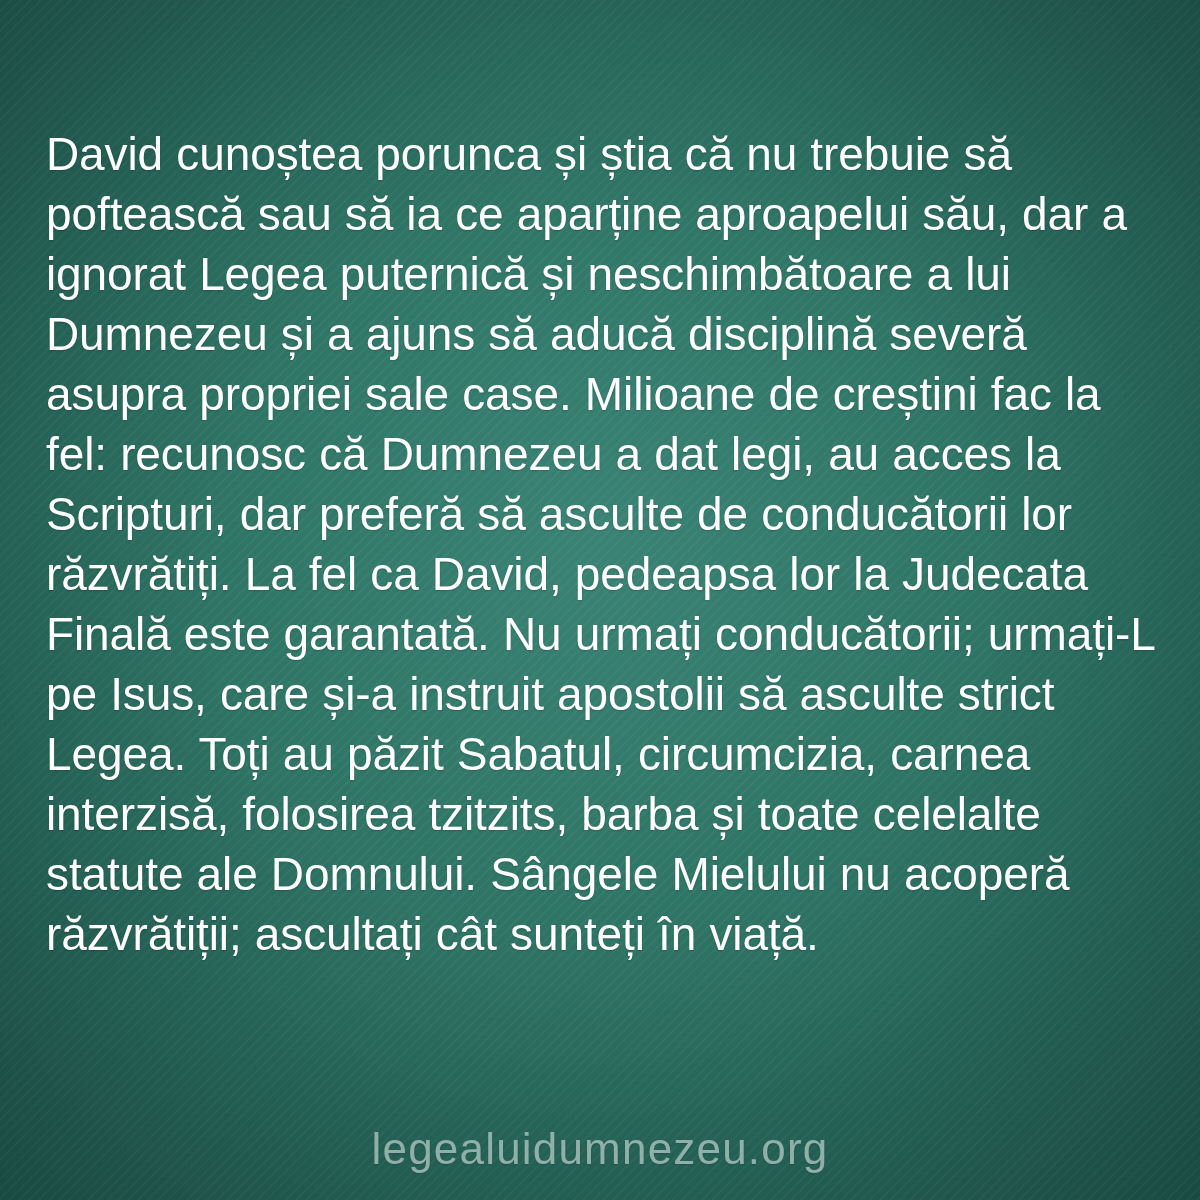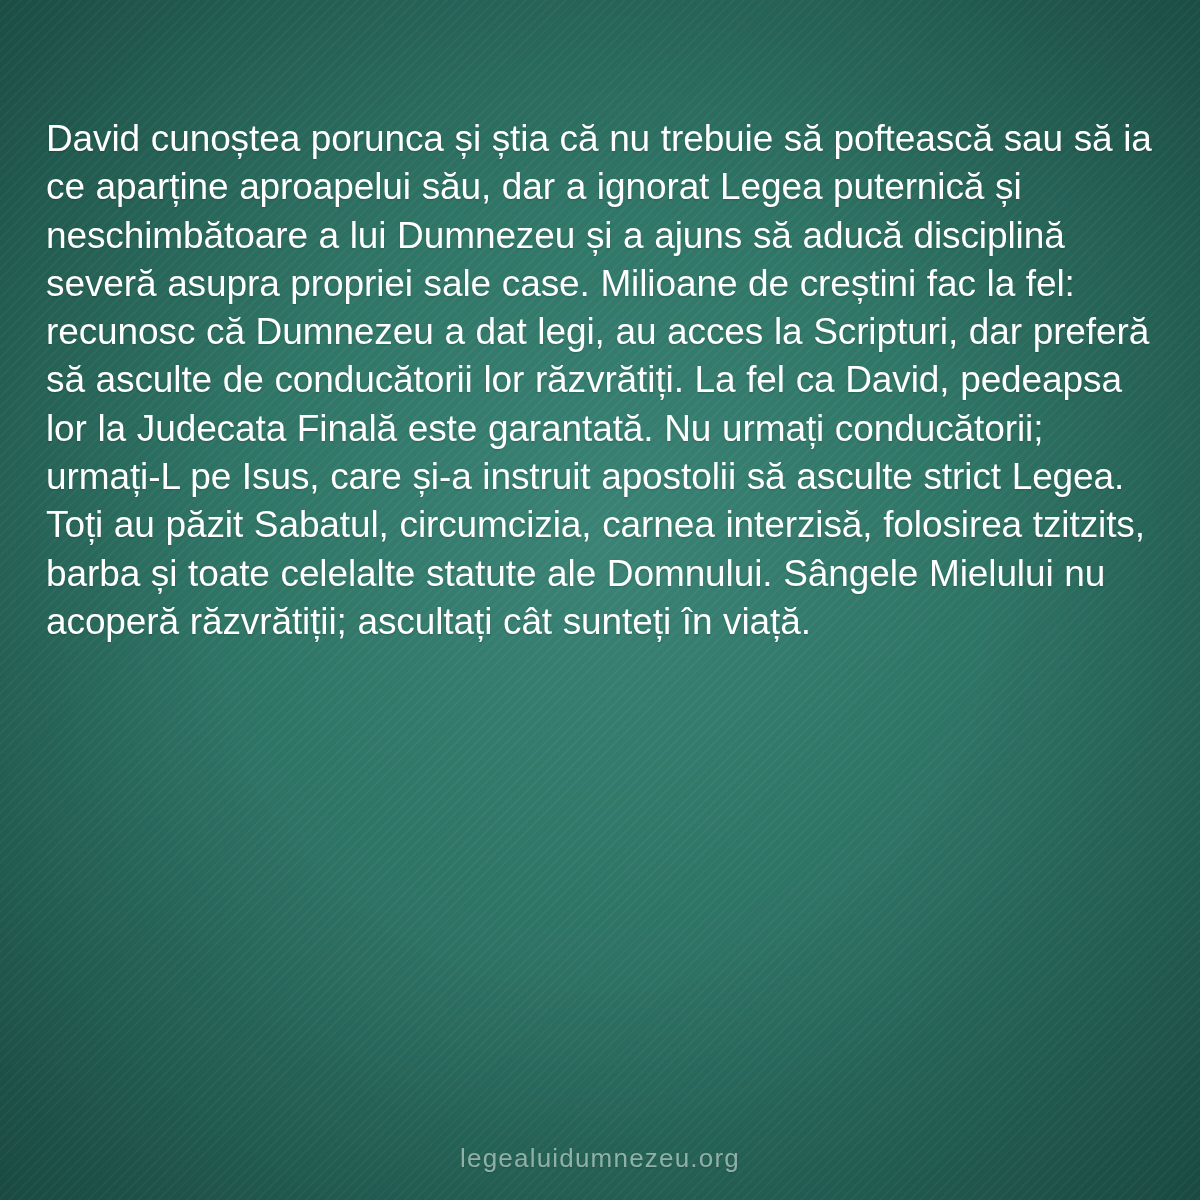--- a/index.html
+++ b/index.html
@@ -48,21 +48,21 @@
     position: relative;
     width: 1200px;
     padding: 78px 46px 0 46px;
     box-sizing: border-box;
     z-index: 2;
   }
 
   .quote-text {
     color: #ffffff;
     font-family: "Liberation Sans", sans-serif;
-    font-size: 37px;
+    font-size: 46px;
     line-height: 1.305;
     font-weight: 400;
     letter-spacing: -0.1px;
     text-align: left;
     word-spacing: 0.5px;
     text-shadow: 0 1px 2px rgba(0,0,0,0.18);
   }
 
   .footer {
     position: absolute;
@@ -71,21 +71,21 @@
     bottom: 26px;
     text-align: center;
     z-index: 2;
   }
 
   .site-url {
     display: inline-block;
     color: #b9cfc9;
     opacity: 0.72;
     font-family: "Liberation Sans", sans-serif;
-    font-size: 26px;
+    font-size: 44px;
     font-weight: 400;
     letter-spacing: 1.2px;
     text-shadow: 0 1px 2px rgba(0,0,0,0.22);
   }
 </style>
 </head>
 <body>
 
 <div class="card">
   <div class="vignette"></div>

